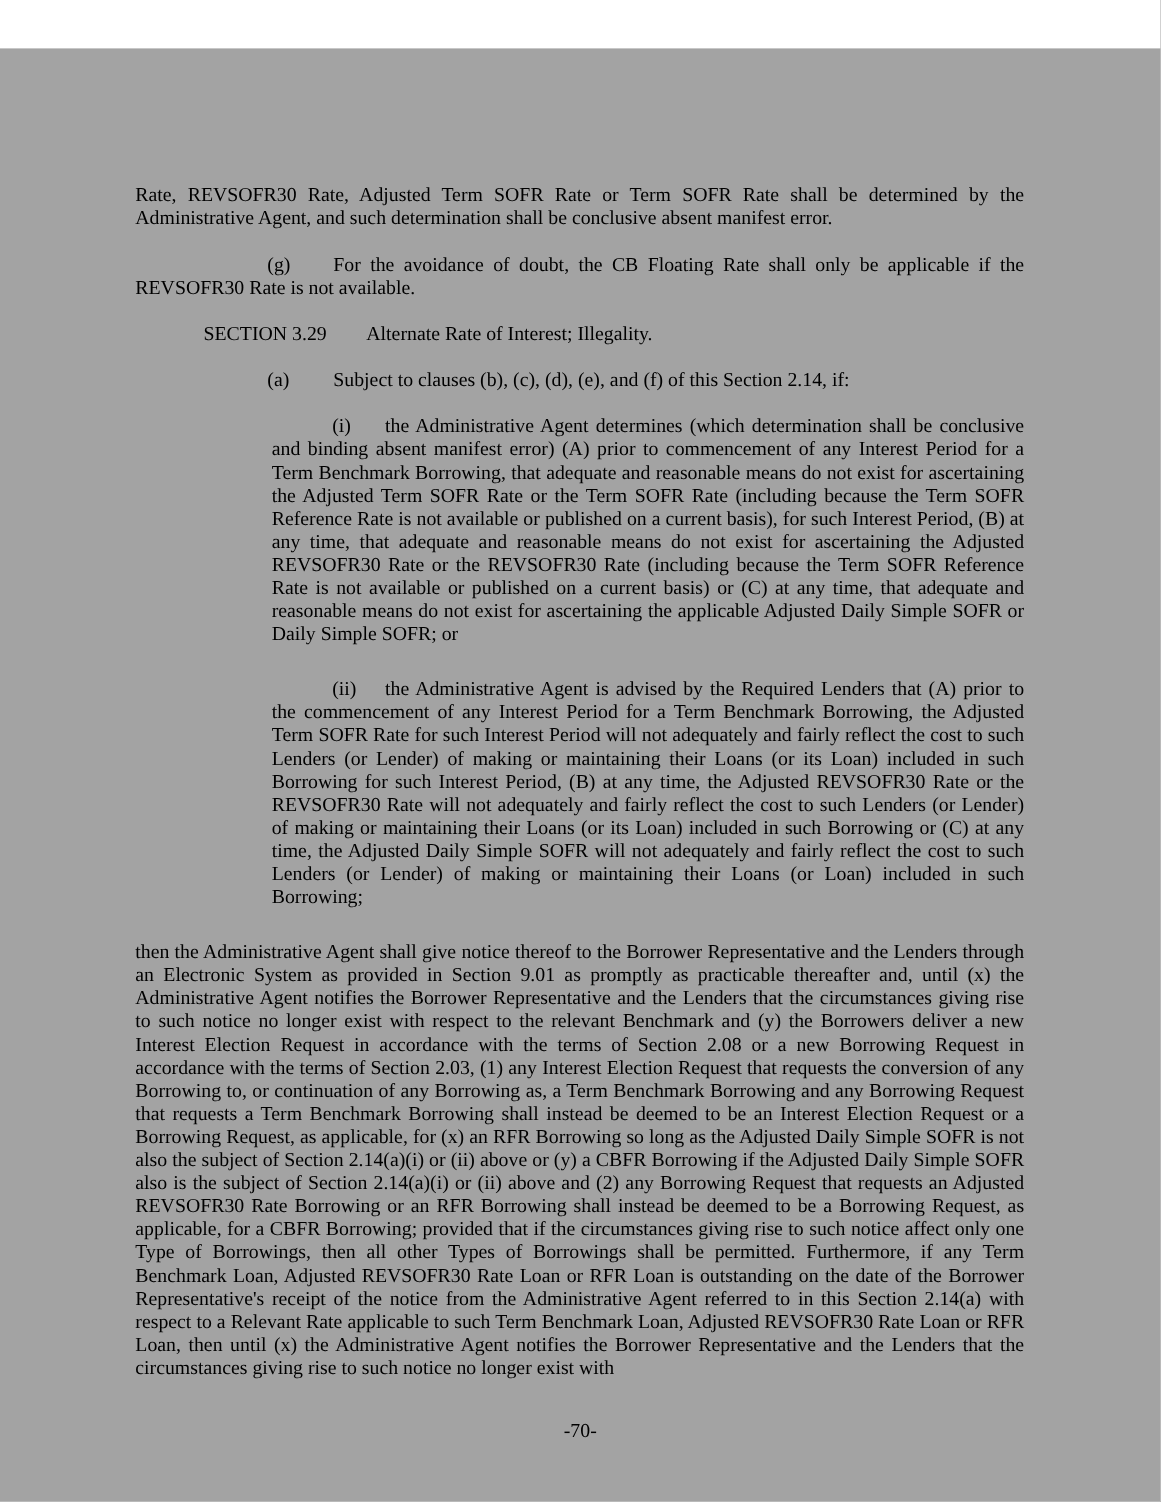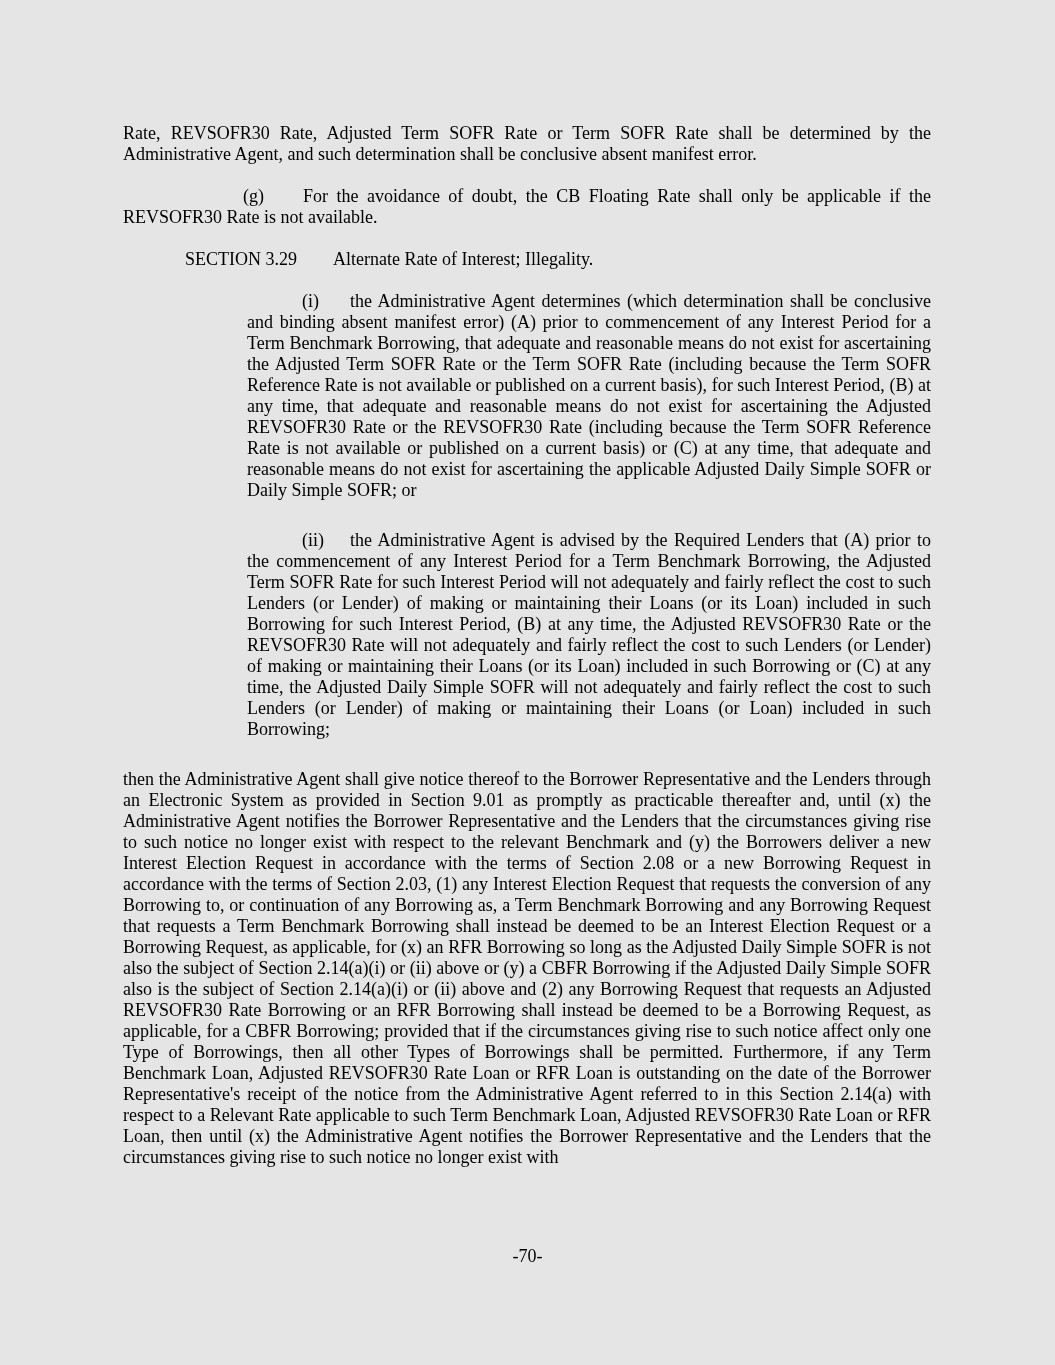--- a/index.html
+++ b/index.html
@@ -5,21 +5,21 @@
   html, body { margin: 0; padding: 0; }
   body {
     width: 1055px;
     height: 1365px;
     background: #ffffff;
     position: relative;
     font-family: "Liberation Serif", serif;
     color: #000000;
     overflow: hidden;
   }
-  .page { position: absolute; inset: 0; background: #e5e5e5; }
+  .page { position: absolute; inset: 0; background: #a3a3a3; margin-top: 44px; }
   .content { position: absolute; left: 123px; top: 123px; width: 808px; }
   .para {
     margin: 0 0 21px 0;
     font-size: 18px;
     line-height: 21px;
     text-align: justify;
   }
   
   .p-clause { text-indent: 120px; }
   .lbl { display: inline-block; text-indent: 0; }
@@ -46,20 +46,21 @@
 
 <div class="page">
   <div class="content">
 
     <p class="para">Rate, REVSOFR30 Rate, Adjusted Term SOFR Rate or Term SOFR Rate shall be determined by the Administrative Agent, and such determination shall be conclusive absent manifest error.</p>
 
     <p class="para p-clause"><span class="lbl lbl-clause">(g)</span><span>For the avoidance of doubt, the CB Floating Rate shall only be applicable if the REVSOFR30 Rate is not available.</span></p>
 
     <p class="para p-section"><span class="lbl lbl-section">SECTION 3.29</span><span class="u">Alternate Rate of Interest; Illegality</span><span>.</span></p>
 
+    <p class="para p-clause"><span class="lbl lbl-clause">(a)</span><span>Subject to clauses (b), (c), (d), (e), and (f) of this Section 2.14, if:</span></p>
 
     <p class="para p-block"><span class="lbl lbl-roman">(i)</span><span>the Administrative Agent determines (which determination shall be conclusive and binding absent manifest error) (A) prior to commencement of any Interest Period for a Term Benchmark Borrowing, that adequate and reasonable means do not exist for ascertaining the Adjusted Term SOFR Rate or the Term SOFR Rate  (including because the Term SOFR Reference Rate is not available or published on a current basis), for such Interest Period, (B) at any time, that adequate and reasonable means do not exist for ascertaining the Adjusted REVSOFR30 Rate or the REVSOFR30 Rate (including because the Term SOFR Reference Rate is not available or published on a current basis) or (C) at any time, that adequate and reasonable means do not exist for ascertaining the applicable Adjusted Daily Simple SOFR or Daily Simple SOFR; or</span></p>
 
     <p class="para p-block"><span class="lbl lbl-roman">(ii)</span><span>the Administrative Agent is advised by the Required Lenders that (A) prior to the commencement of any Interest Period for a Term Benchmark Borrowing, the Adjusted Term SOFR Rate for such Interest Period will not adequately and fairly reflect the cost to such Lenders (or Lender) of making or maintaining their Loans (or its Loan) included in such Borrowing for such Interest Period, (B) at any time, the Adjusted REVSOFR30 Rate or the REVSOFR30 Rate will not adequately and fairly reflect the cost to such Lenders (or Lender) of making or maintaining their Loans (or its Loan) included in such Borrowing or (C) at any time, the Adjusted Daily Simple SOFR will not adequately and fairly reflect the cost to such Lenders (or Lender) of making or maintaining their Loans (or Loan) included in such Borrowing;</span></p>
 
     <p class="para"><span>then the Administrative Agent shall give notice thereof to the Borrower Representative and the Lenders through an Electronic System as provided in Section 9.01 as promptly as practicable thereafter and, until (x) the Administrative Agent notifies the Borrower Representative and the Lenders that the circumstances giving rise to such notice no longer exist with respect to the relevant Benchmark and (y) the Borrowers deliver a new Interest Election Request in accordance with the terms of Section 2.08 or a new Borrowing Request in accordance with the terms of Section 2.03, (1) any Interest Election Request that requests the conversion of any Borrowing to, or continuation of any Borrowing as, a Term Benchmark Borrowing and any Borrowing Request that requests a Term Benchmark Borrowing shall instead be deemed to be an Interest Election Request or a Borrowing Request, as applicable, for (x) an RFR Borrowing so long as the Adjusted Daily Simple SOFR is not also the subject of Section 2.14(a)(i) or (ii) above or (y) a CBFR Borrowing if the Adjusted Daily Simple SOFR also is the subject of Section 2.14(a)(i) or (ii) above and (2) any Borrowing Request that requests an Adjusted REVSOFR30 Rate Borrowing or an RFR Borrowing shall instead be deemed to be a Borrowing Request, as applicable, for a CBFR Borrowing; </span><span class="u">provided</span><span> that if the circumstances giving rise to such notice affect only one Type of Borrowings, then all other Types of Borrowings shall be permitted.  Furthermore, if any Term Benchmark Loan, Adjusted REVSOFR30 Rate Loan or RFR Loan is outstanding on the date of the Borrower Representative's receipt of the notice from the Administrative Agent referred to in this Section 2.14(a) with respect to a Relevant Rate applicable to such Term Benchmark Loan, Adjusted REVSOFR30 Rate Loan or RFR Loan, then until (x) the Administrative Agent notifies the Borrower Representative and the Lenders that the circumstances giving rise to such notice no longer exist with</span></p>
 
   </div>
 
   <div class="footer">-70-</div>

